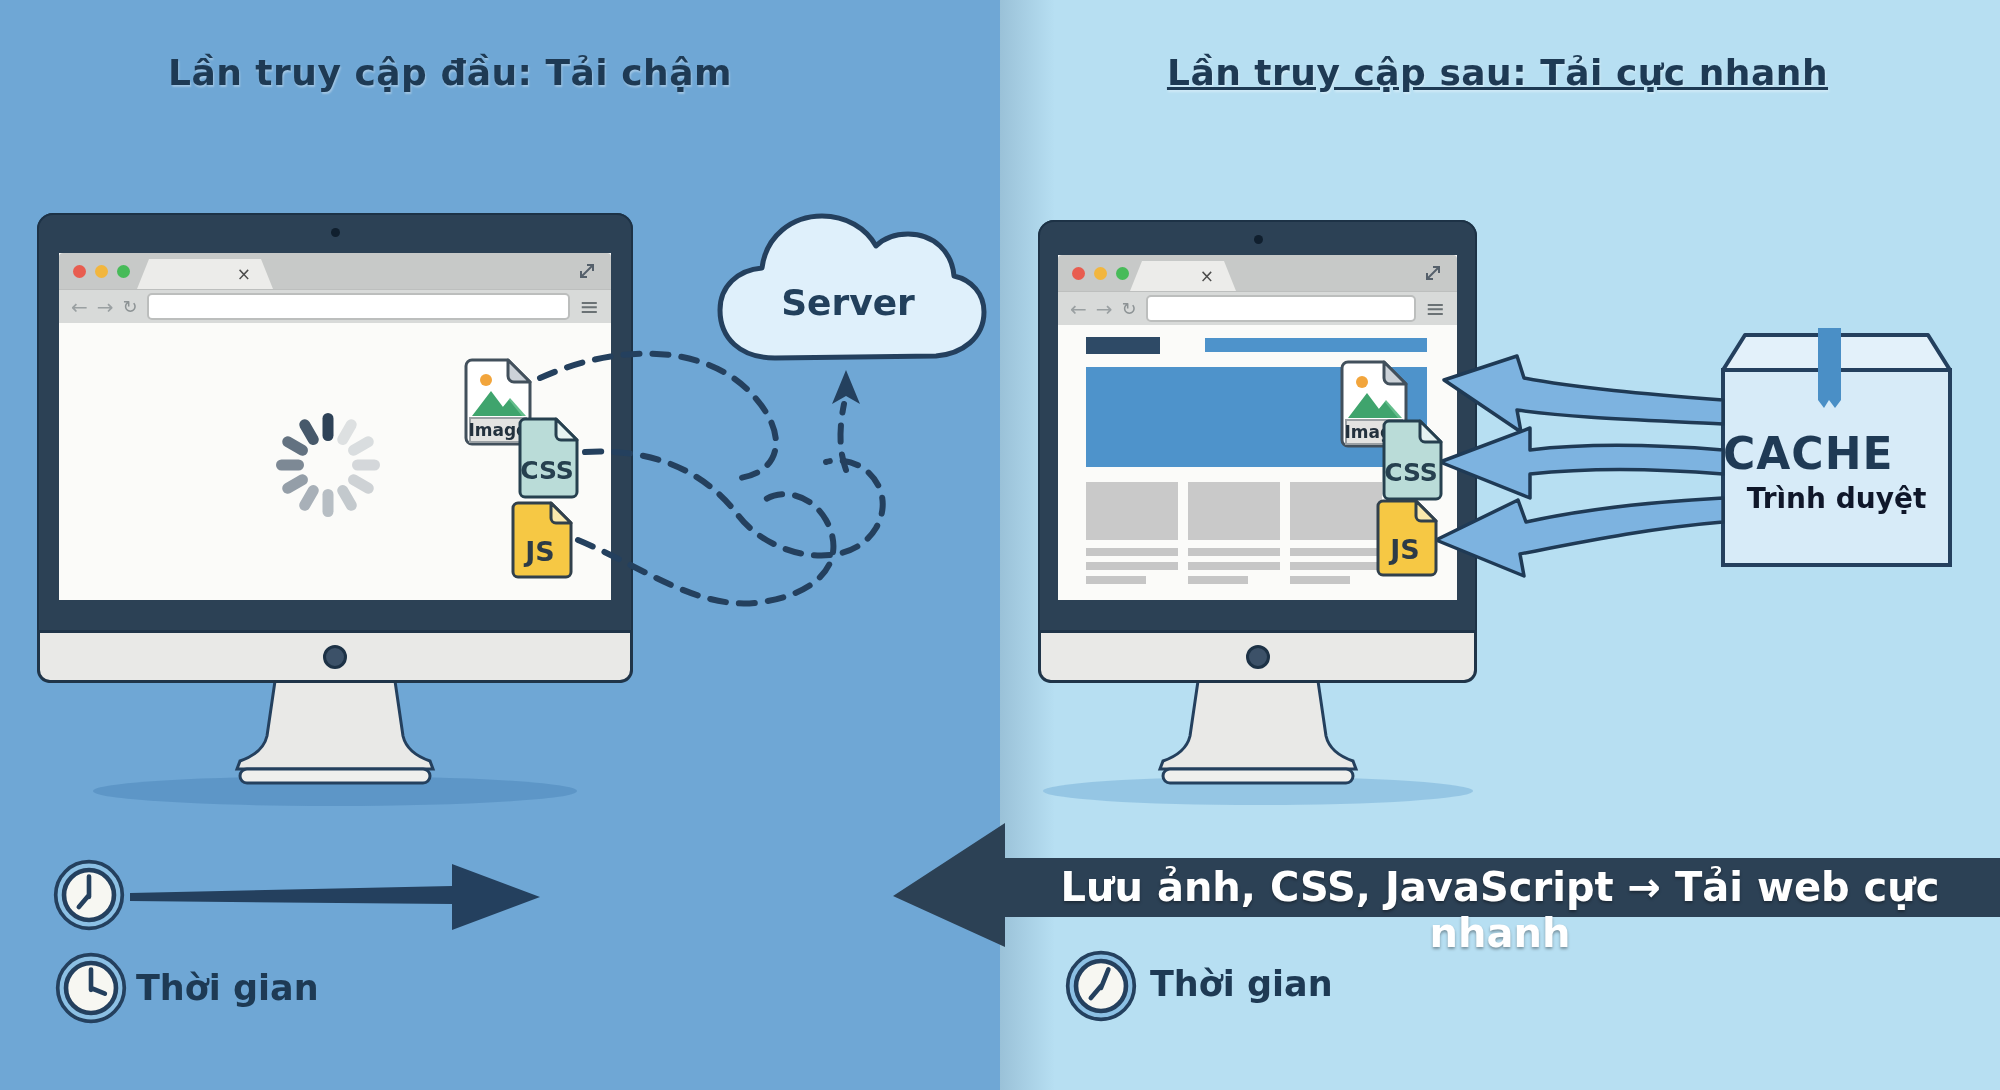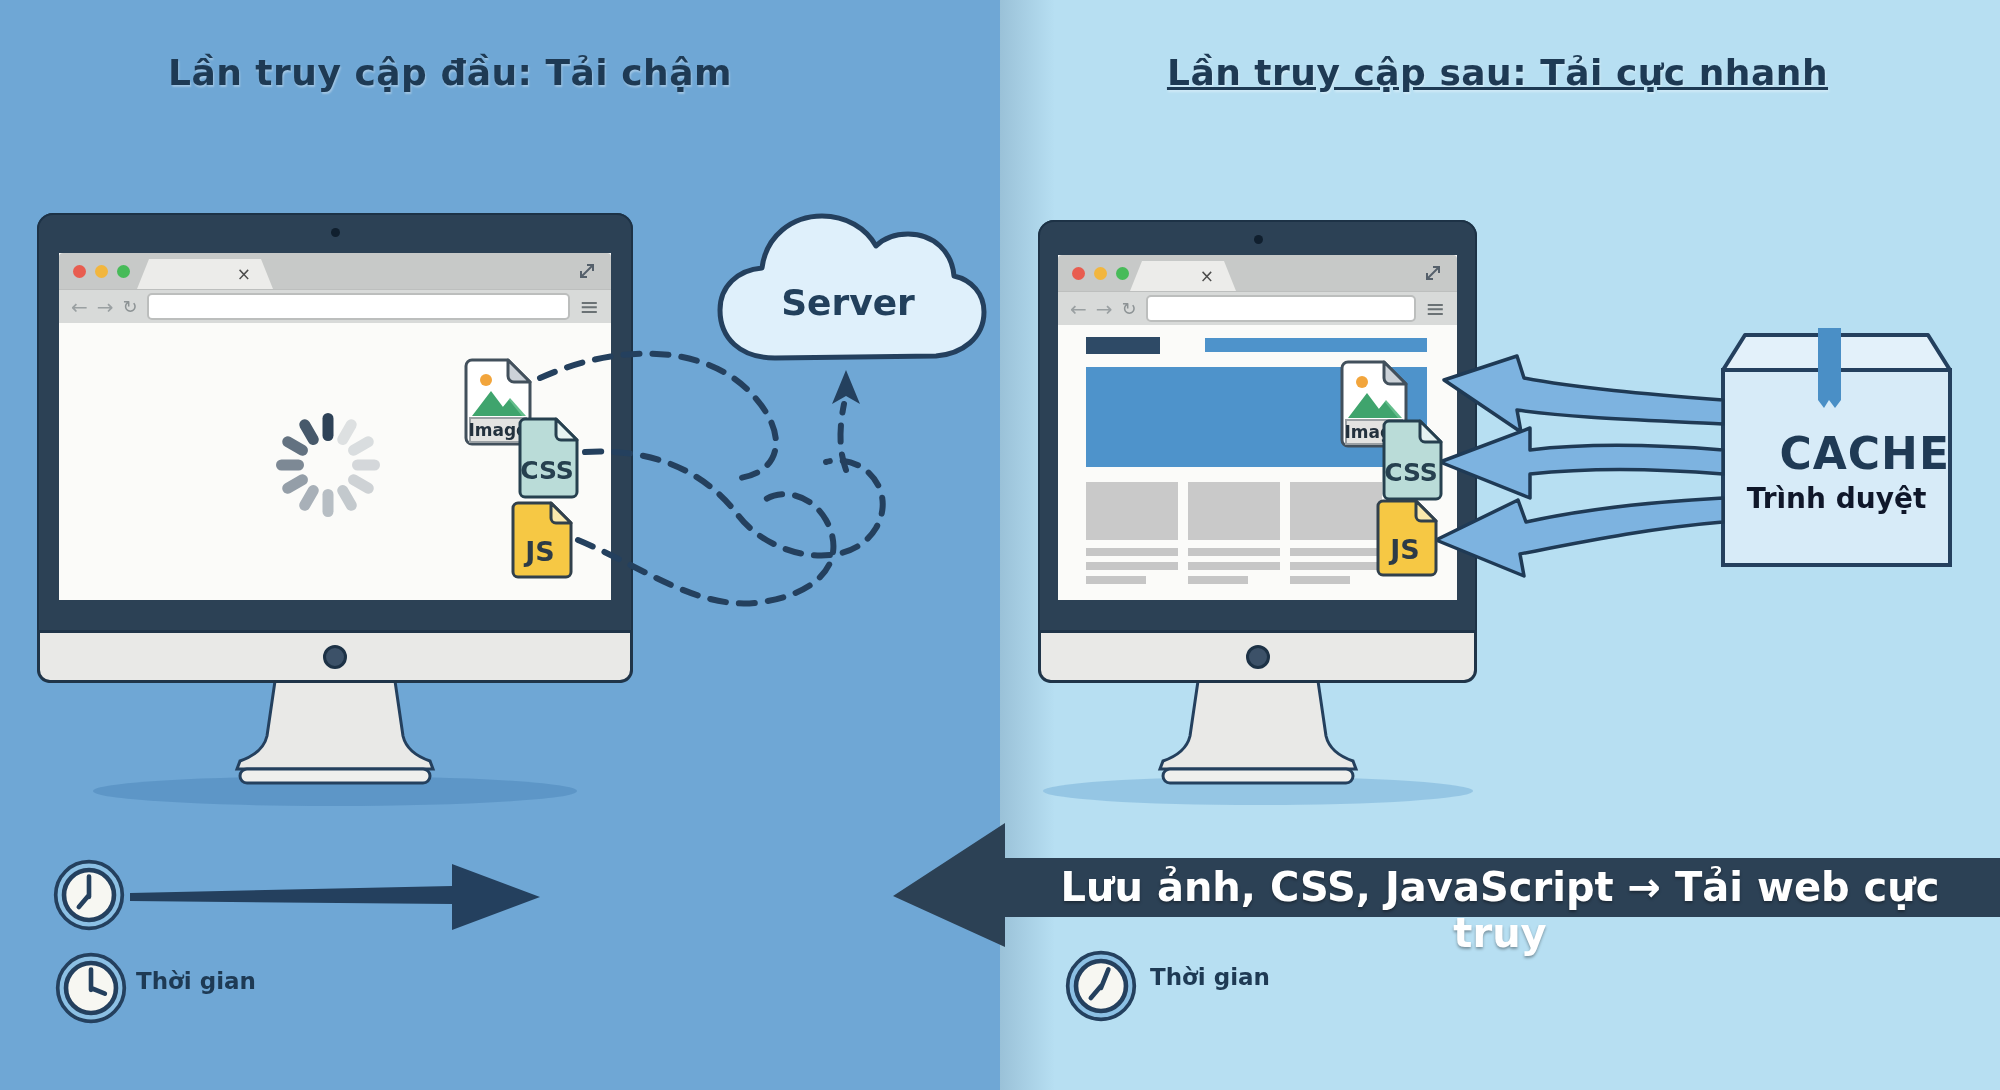--- a/index.html
+++ b/index.html
@@ -53,25 +53,25 @@
   .content{position:relative;background:#FBFBF9;}
   
   .blk{position:absolute;}
   .navy-blk{background:#2E4A66;}
   .blue-blk{background:#4E93CB;}
   .gray-blk{background:#C9C9C9;}
   .line-blk{background:#C6C6C6;}
   
   .server-label{position:absolute;font-size:36px;font-weight:700;color:#22405C;text-align:center;}
   .cache-title{position:absolute;font-size:44px;font-weight:700;color:#1F3A55;
-    text-align:right;letter-spacing:1px;}
+    text-align:left;letter-spacing:1px;}
   .cache-sub{position:absolute;font-size:28px;font-weight:700;color:#0f172a;text-align:center;}
   .banner-text{position:absolute;font-size:40px;font-weight:700;color:#FFFFFF;text-align:center;
     text-shadow:0 2px 3px rgba(0,0,0,0.35);}
-  .time-label{position:absolute;font-size:23px;font-weight:700;color:#1E3A54;}
+  .time-label{position:absolute;font-size:35px;font-weight:700;color:#1E3A54;}
   svg{display:block;}
   .overlay{position:absolute;left:0;top:0;pointer-events:none;}
 </style>
 </head>
 <body>
 
 <div class="panel panel-left"></div>
 <div class="panel panel-right"></div>
 
 <div class="big-title" style="left:100px;top:52px;width:700px;">Lần truy cập đầu: Tải chậm</div>
@@ -215,21 +215,21 @@
     <path d="M1723,400 C1645,394 1576,388 1524,378 L1517,356 L1444,380 L1521,432 L1517,410 C1574,418 1646,420 1723,424 Z"></path>
     <path d="M1723,450 C1648,444 1580,444 1530,450 L1530,428 L1440,462 L1530,498 L1530,474 C1585,468 1650,468 1723,474 Z"></path>
     <path d="M1723,498 C1648,502 1580,510 1526,522 L1518,500 L1436,540 L1524,576 L1520,554 C1582,542 1650,528 1723,522 Z"></path>
   </g>
 
   <polygon points="893,896 1005,823 1005,858 2000,858 2000,917 1005,917 1005,947" fill="#2C4155"></polygon>
 
   <polygon points="130,893 452,886 452,864 540,897 452,930 452,904 130,901" fill="#24405E"></polygon>
 </svg>
 
-<div class="banner-text" style="left:1010px;top:864px;width:980px;">Lưu ảnh, CSS, JavaScript → Tải web cực truy</div>
+<div class="banner-text" style="left:1010px;top:864px;width:980px;">Lưu ảnh, CSS, JavaScript → Tải web cực nhanh</div>
 
 <svg class="abs" style="left:462px;top:356px;" width="72" height="92" viewBox="0 0 72 92">
   <path d="M10,4 H46 L68,26 V82 a6,6 0 0 1 -6,6 H10 a6,6 0 0 1 -6,-6 V10 a6,6 0 0 1 6,-6 Z" fill="#FFFFFF" stroke="#42505C" stroke-width="3" stroke-linejoin="round"></path>
   <path d="M46,4 L68,26 H52 a6,6 0 0 1 -6,-6 Z" fill="#CCD2D8" stroke="#42505C" stroke-width="3" stroke-linejoin="round"></path>
   <circle cx="24" cy="24" r="6" fill="#F2A53C"></circle>
   <path d="M34,60 L48,42 L64,60 Z" fill="#63BD8B"></path>
   <path d="M10,60 L29,35 L41,51 L47,44 L60,60 Z" fill="#3FA46D"></path>
   <rect x="8" y="62" width="56" height="24" fill="#E3E3E1" stroke="#9AA0A4" stroke-width="2"></rect>
   <text x="36" y="80" text-anchor="middle" font-size="17" font-weight="bold" fill="#23313D">Image</text>
 </svg>

